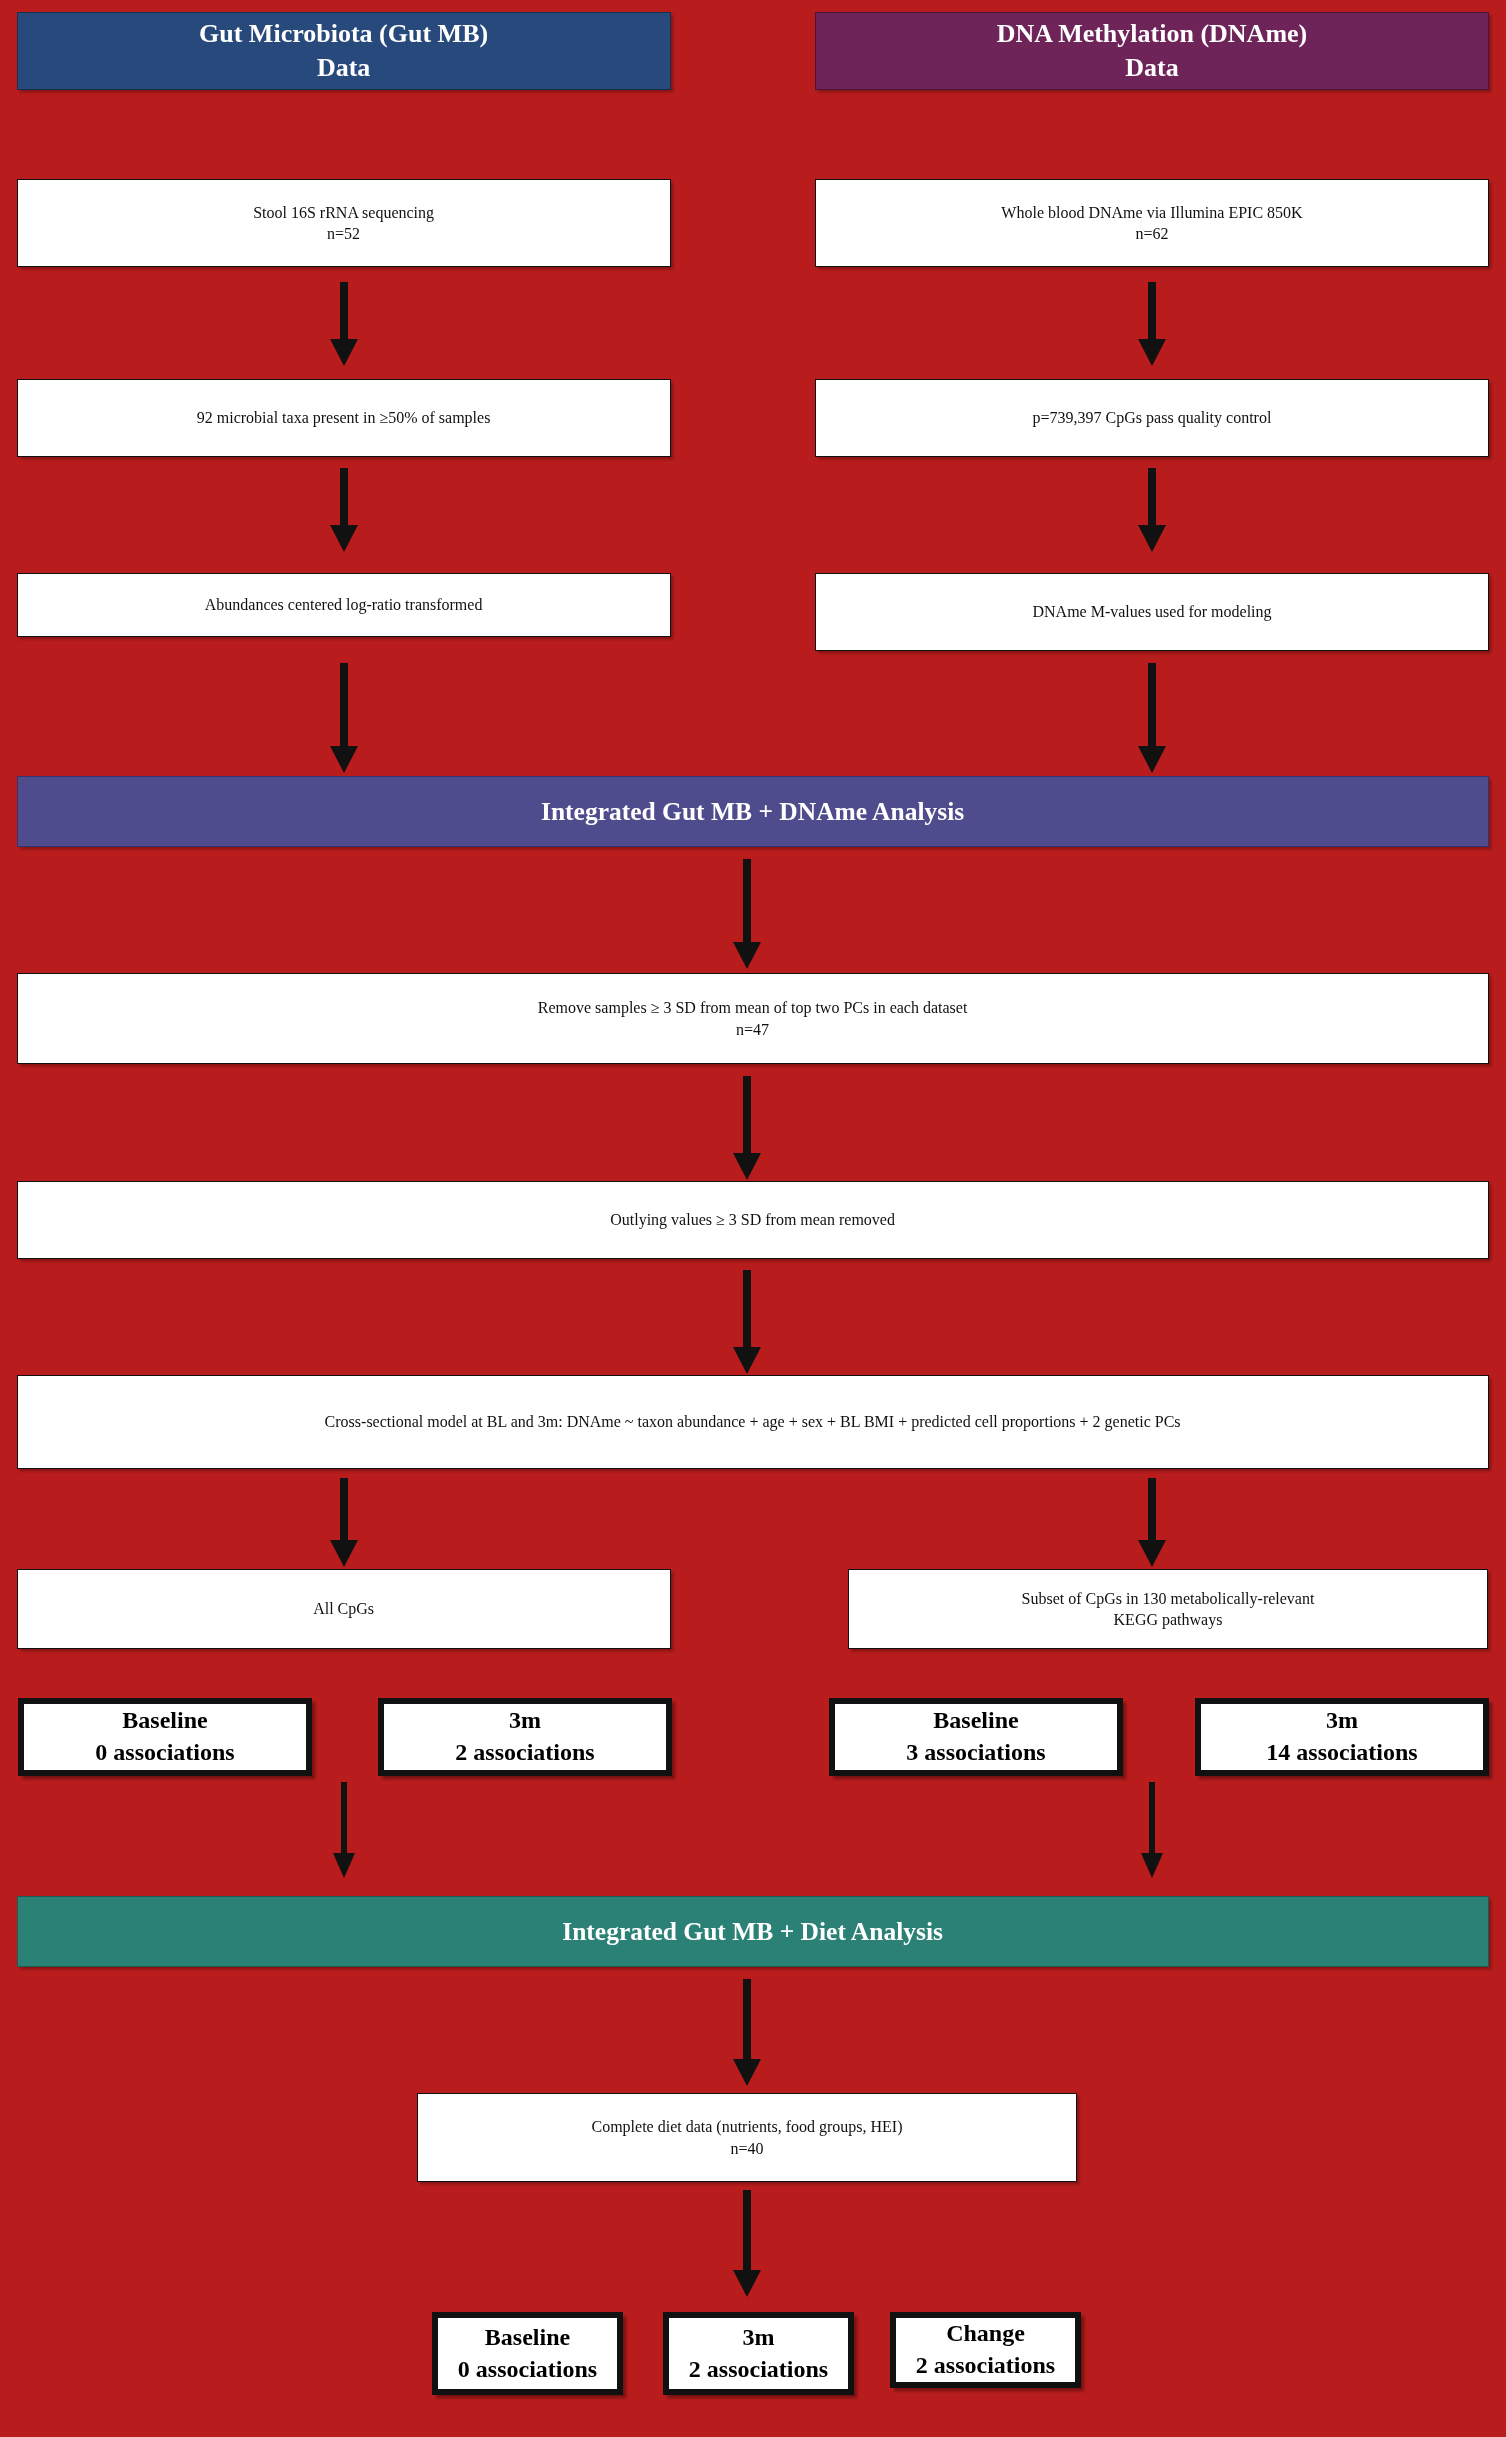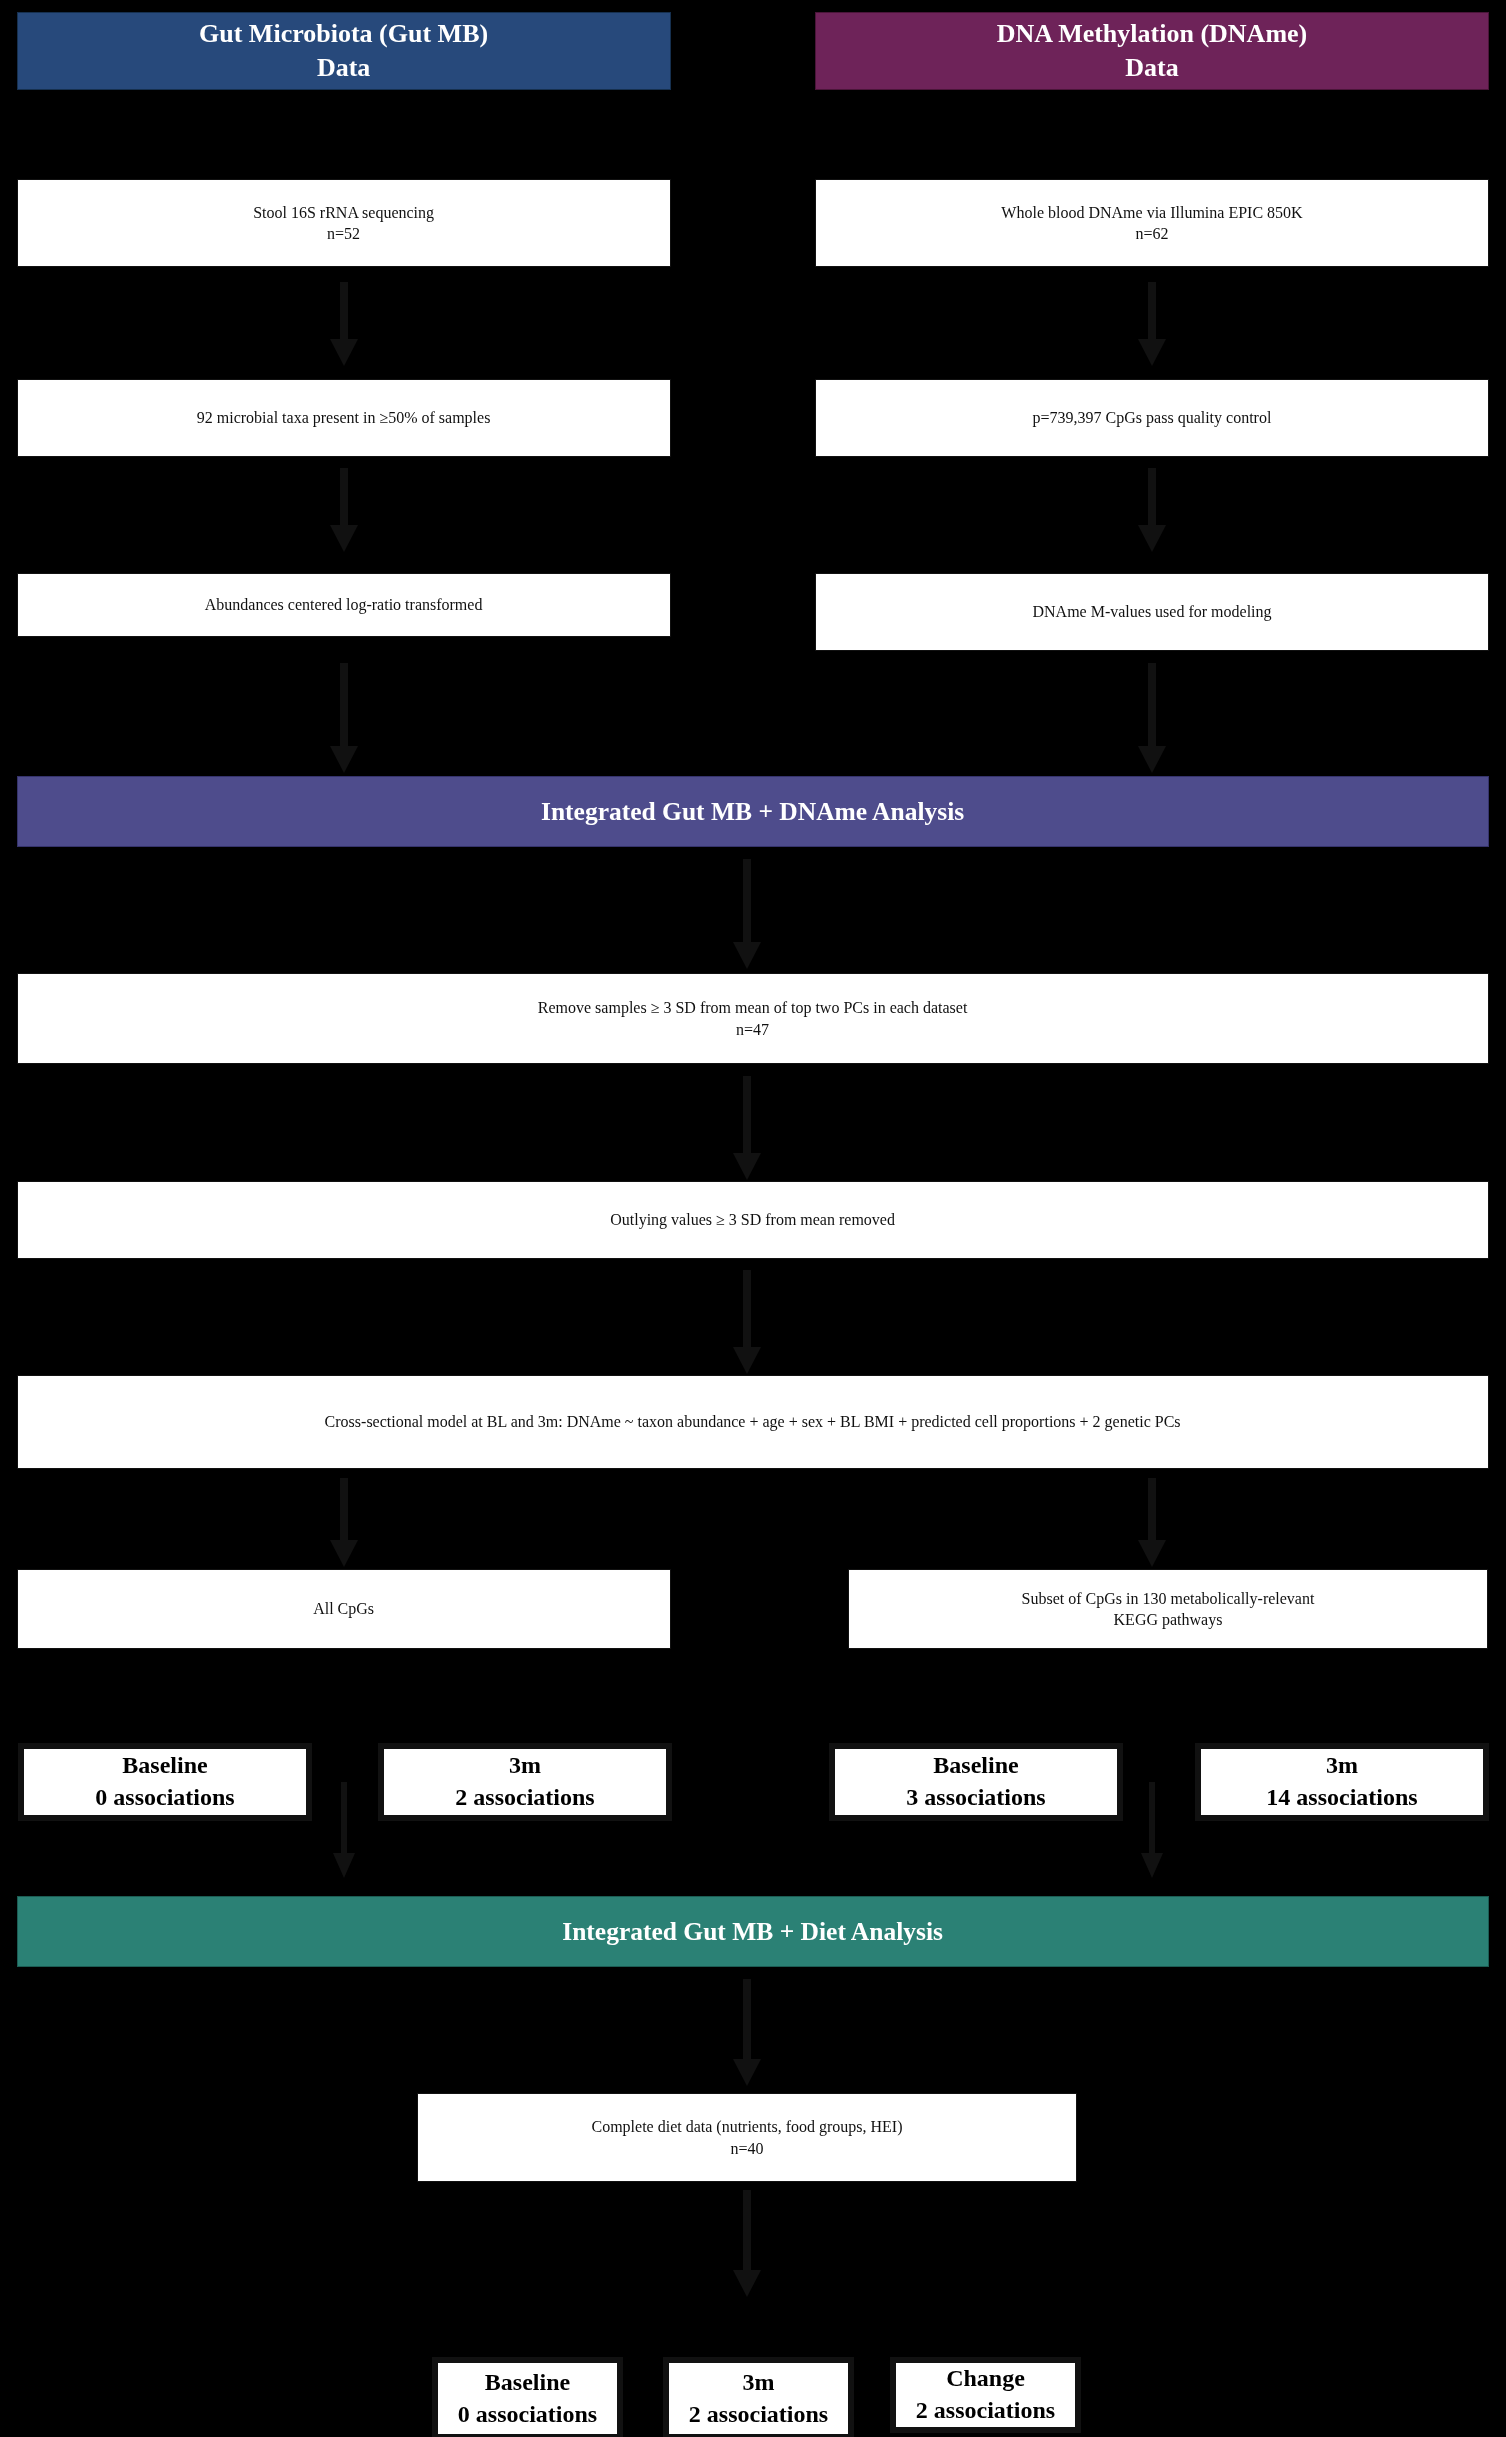--- a/index.html
+++ b/index.html
@@ -9,21 +9,21 @@
     background: #ffffff;
   }
   body {
     font-family: "Liberation Serif", "DejaVu Serif", serif;
   }
 
   #page {
     position: relative;
     width: 1506px;
     height: 2438px;
-    background: #000000;
+    background: #b91c1c;
     overflow: hidden;
   }
 
   
   .box {
     position: absolute;
     box-sizing: border-box;
     display: flex;
     align-items: center;
     justify-content: center;
@@ -62,21 +62,20 @@
   .c-indigo { background: #4E4C8C; border-color: #35336b; }
   .c-teal   { background: #2B8175; border-color: #1b5c53; }
 
   
   .result {
     border: 6.1px solid #111111;
     font-size: 24px;
     font-weight: bold;
     color: #000000;
     box-shadow: 3.9px 3.9px 2.8px rgba(0,0,0,0.35);
-    margin-top: 45px;
   }
 
   
   .arrow {
     position: absolute;
     width: 0;
     pointer-events: none;
   }
   .arrow .shaft {
     position: absolute;

